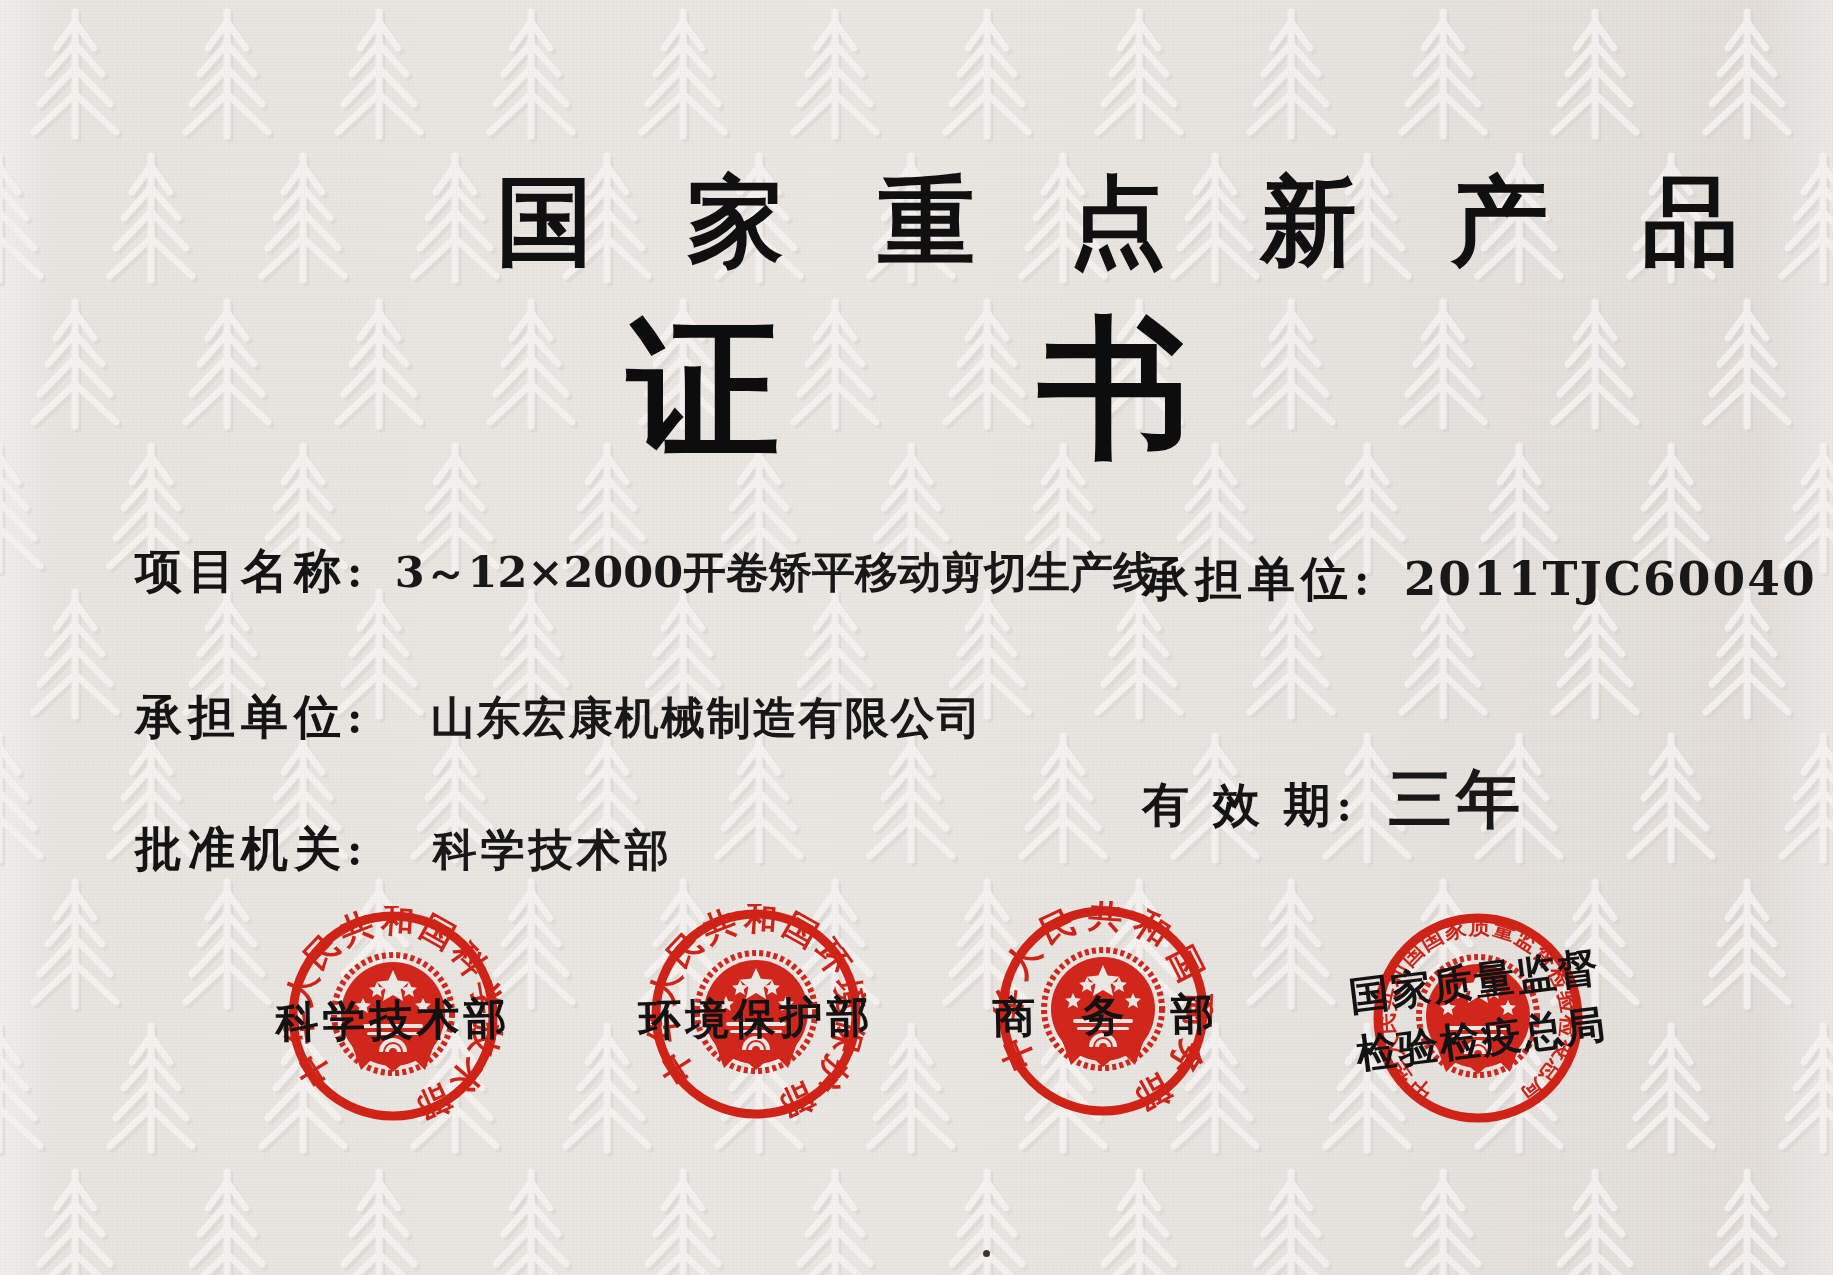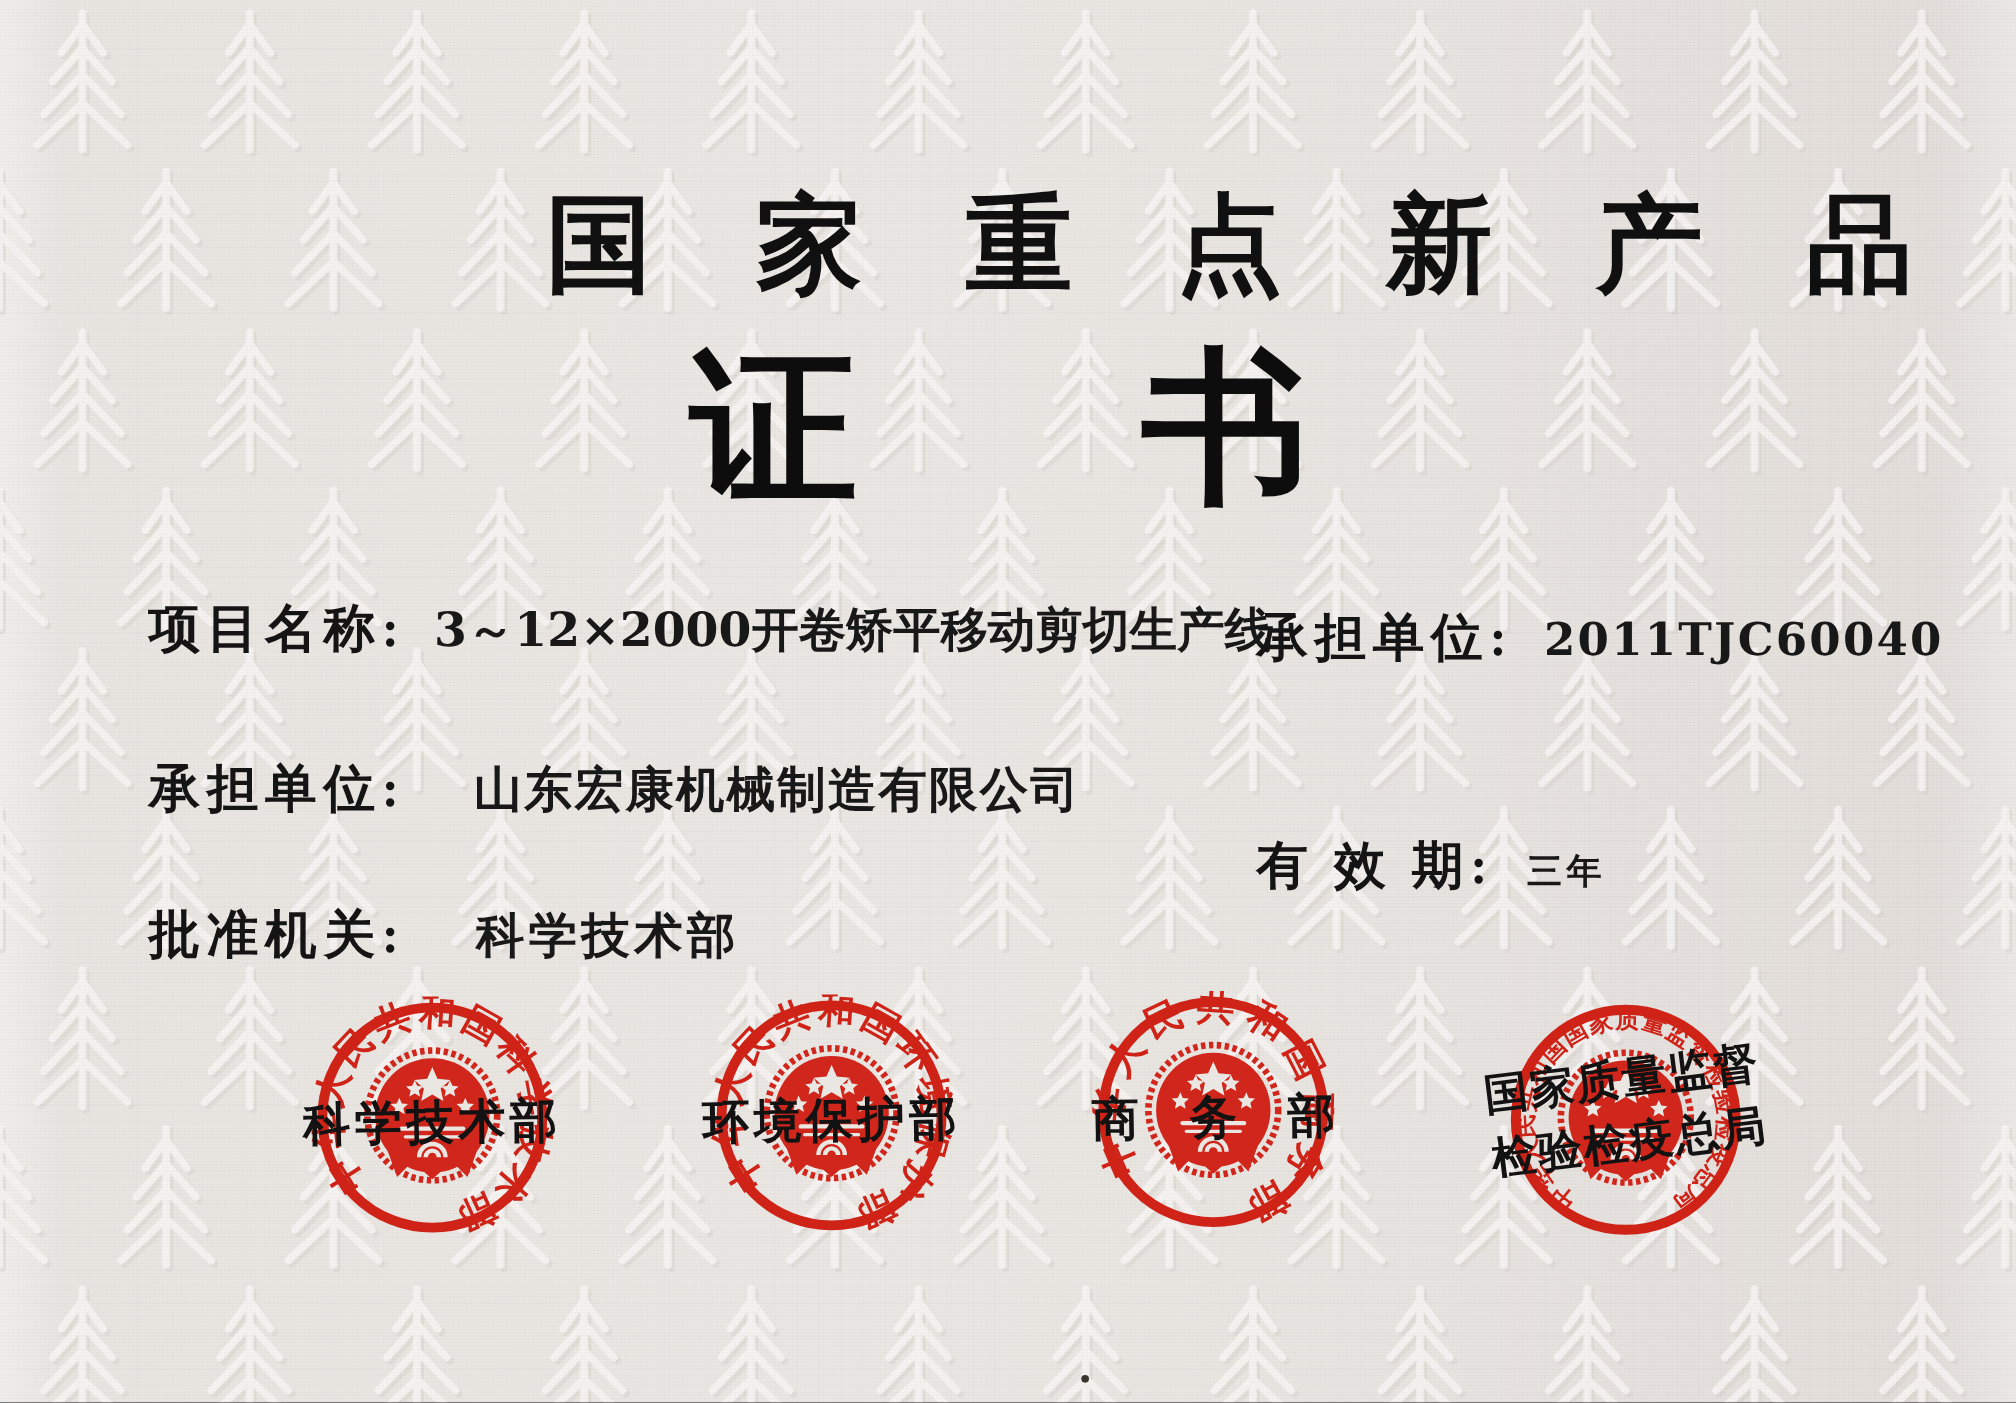--- a/index.html
+++ b/index.html
@@ -28,27 +28,27 @@
     letter-spacing:258px;text-indent:258px;white-space:nowrap;
     color:#0d0d0d;
   }
   .row{position:absolute;display:flex;align-items:baseline;white-space:nowrap;}
   .lbl{font-size:47px;font-weight:700;letter-spacing:6px;color:#141414;font-family:Liberation Serif, serif;}
   .val{font-family:"DejaVu Serif","Liberation Serif",serif;font-weight:700;color:#181818;}
 
   #row-name{left:135px;top:540px;}
   #row-name .val{font-size:43px;margin-left:26px;}
   #row-no{left:1142px;top:548px;}
-  #row-no .val{font-size:41px;margin-left:28px;letter-spacing:2px;}
+  #row-no .val{font-size:47px;margin-left:28px;letter-spacing:2px;}
   #row-undertaker{left:135px;top:686px;justify-content:center;}
   #row-undertaker .val{font-size:44px;margin-left:62px;letter-spacing:2px;}
   #row-issue{left:1142px;top:688px;}
   #row-issue .val{font-size:47px;margin-left:30px;letter-spacing:4px;}
   #row-validity{left:1142px;top:756px;}
-  #row-validity .val{font-family:"DejaVu Sans","Liberation Sans",sans-serif;font-size:32px;margin-left:30px;letter-spacing:4px;}
+  #row-validity .val{font-family:"DejaVu Sans","Liberation Sans",sans-serif;font-size:64px;margin-left:30px;letter-spacing:4px;}
   #row-approval{left:135px;top:818px;justify-content:center;}
   #row-approval .val{font-size:44px;margin-left:64px;letter-spacing:4px;}
 
   .seal{position:absolute;width:220px;height:220px;}
   #seal-1{left:283px;top:906px;}
   #seal-2{left:646px;top:904px;}
   #seal-3{left:993px;top:901px;}
   #seal-4{left:1368px;top:908px;}
   .seal svg{position:absolute;inset:0;}
   .ring{fill:none;stroke:#cf2318;stroke-width:9px;}

